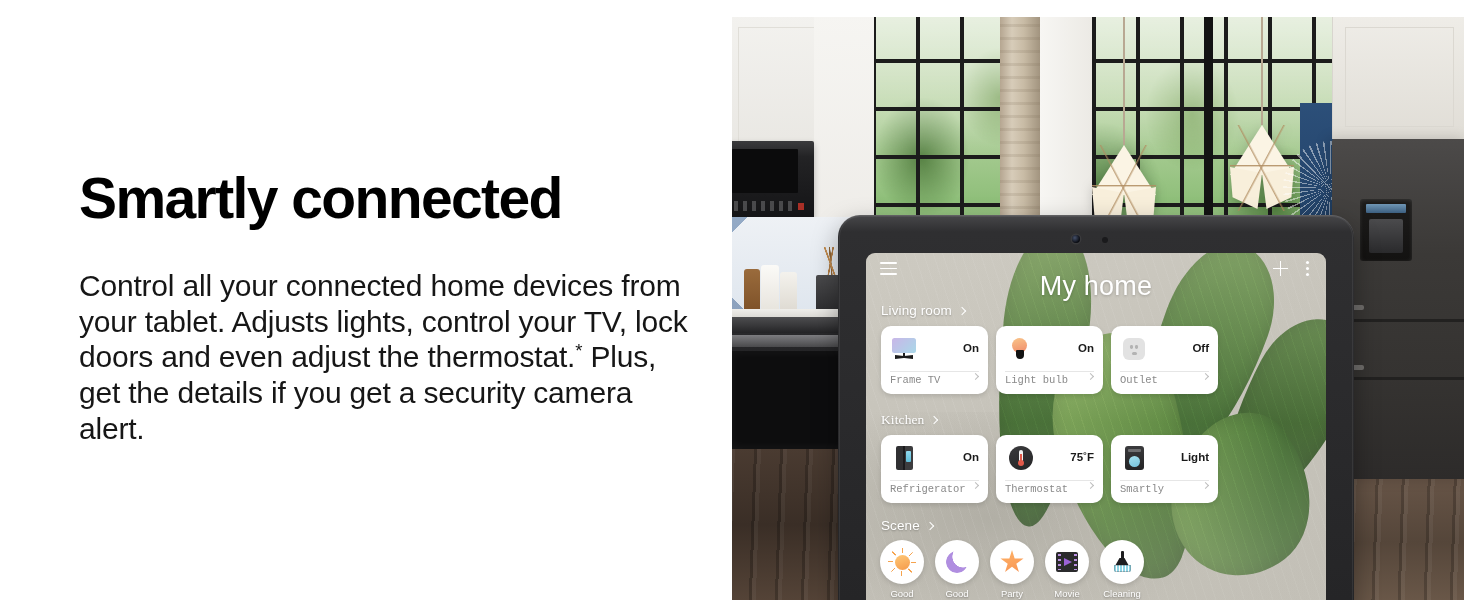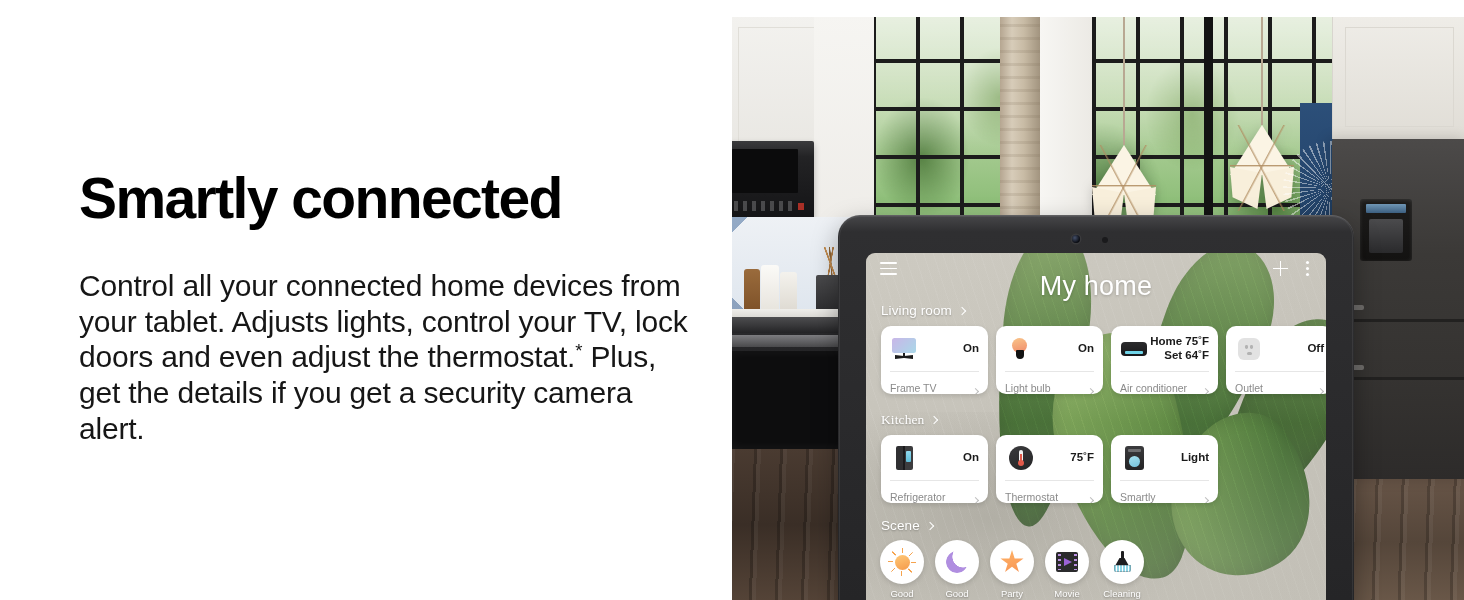--- a/index.html
+++ b/index.html
@@ -269,21 +269,21 @@
   .cards-living { left:15px; top:73px; }
   .cards-kitchen { left:15px; top:182px; }
   .card { width:107px; height:68px; background:#fff; border-radius:10px;
      box-shadow:0 2px 5px rgba(0,0,0,.13); position:relative; overflow:hidden; }
   .card .ctop { position:absolute; left:9px; right:9px; top:0; height:45px;
      display:flex; align-items:center; justify-content:space-between; }
   .card .cval { font-size:11.5px; font-weight:700; color:#1a1a1a; text-align:right;
      line-height:1.2; white-space:nowrap; }
   .card .rule { position:absolute; left:9px; right:9px; top:45px; height:1px; background:#e6e6e6; }
   .card .cbot { position:absolute; left:9px; right:8px; top:48px; height:20px;
-     display:flex; align-items:flex-end; justify-content:space-between; }
+     display:flex; align-items:flex-start; justify-content:space-between;font-family:Liberation Mono, monospace; }
   .card .cname { font-size:10.5px; color:#8a8a8a; white-space:nowrap; }
   .card .carrow { width:5px; height:5px; border-right:1.3px solid #bdbdbd;
      border-top:1.3px solid #bdbdbd; transform:rotate(45deg); margin-right:2px; }
 
   
   .dicon { width:28px; height:24px; position:relative; flex:none; }
   .i-tv .sc { position:absolute; left:2px; top:1px; width:24px; height:15px; border-radius:2.5px;
      background:linear-gradient(135deg,#c9b6e8,#a9d8e8); }
   .i-tv .st { position:absolute; left:50%; top:16px; width:1.8px; height:4px; margin-left:-.9px; background:#1d1d1d; }
   .i-tv .sb { position:absolute; left:5px; top:19.5px; width:18px; height:1.8px; background:#1d1d1d;
@@ -520,35 +520,20 @@
               </span>
               <span class="cval">On</span>
             </div>
             <div class="rule"></div>
             <div class="cbot">
               <span class="cname">Light bulb</span>
               <span class="carrow"></span>
             </div>
           </div>
 
-          <div class="card">
-            <div class="ctop">
-              <span class="dicon i-ac">
-                <span class="body"></span>
-                  <span class="vent"></span>
-              </span>
-              <span class="cval" style="white-space:pre-line">Home 75˚F
-Set 64˚F</span>
-            </div>
-            <div class="rule"></div>
-            <div class="cbot">
-              <span class="cname">Air conditioner</span>
-              <span class="carrow"></span>
-            </div>
-          </div>
 
           <div class="card">
             <div class="ctop">
               <span class="dicon i-out">
                 <span class="sq"></span>
                   <span class="h1"></span>
                   <span class="h2"></span>
                   <span class="h3"></span>
               </span>
               <span class="cval">Off</span>

